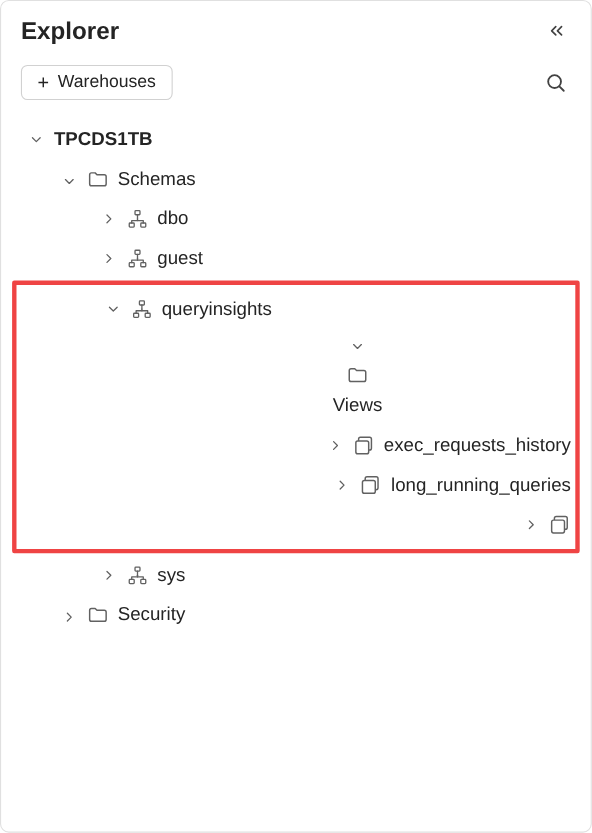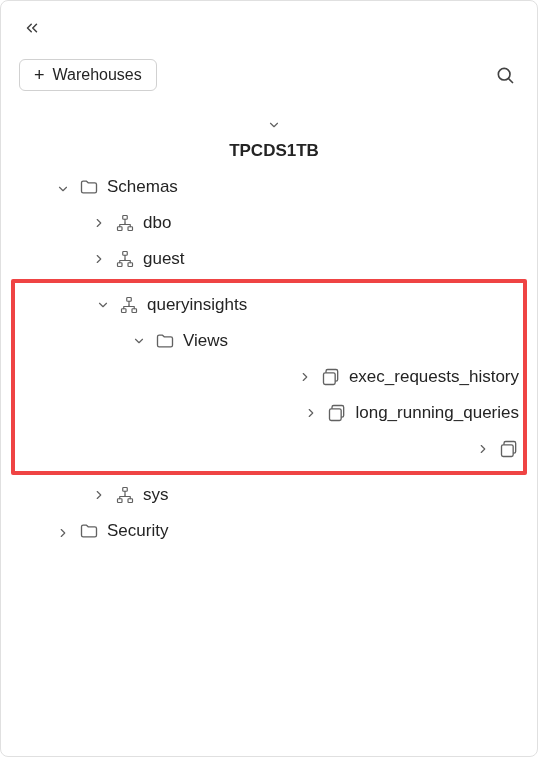--- a/index.html
+++ b/index.html
@@ -87,31 +87,32 @@
       flex-shrink: 0;
       color: #616161;
     }
     .bold { font-weight: 700; }
     .highlight-box {
       border: 4px solid #ef4444;
       border-radius: 2px;
       margin: 2px 0;
       padding: 4px 0;
     }
-    .ind-1 { padding-left: 14px; flex-direction: column; }
+    .ind-1 { padding-left: 14px; }
     .ind-2 { padding-left: 44px; align-items: flex-end; }
     .ind-3 { padding-left: 80px; text-align: right; }
-    .ind-4 { padding-left: 116px; }
+    .ind-4 { padding-left: 116px; flex-direction: column; }
     .ind-5 { padding-left: 152px; justify-content: flex-end; }
     svg { display: block; }
   </style>
 </head>
 <body>
 
 <div class="header">
+  <div class="header-title">Explorer</div>
   <div class="collapse-btn">
     <svg width="18" height="18" viewBox="0 0 24 24" fill="none" stroke="currentColor" stroke-width="2" stroke-linecap="round" stroke-linejoin="round">
       <polyline points="11 17 6 12 11 7"></polyline>
       <polyline points="18 17 13 12 18 7"></polyline>
     </svg>
   </div>
 </div>
 
 <div class="toolbar">
   <button class="warehouses-btn">

